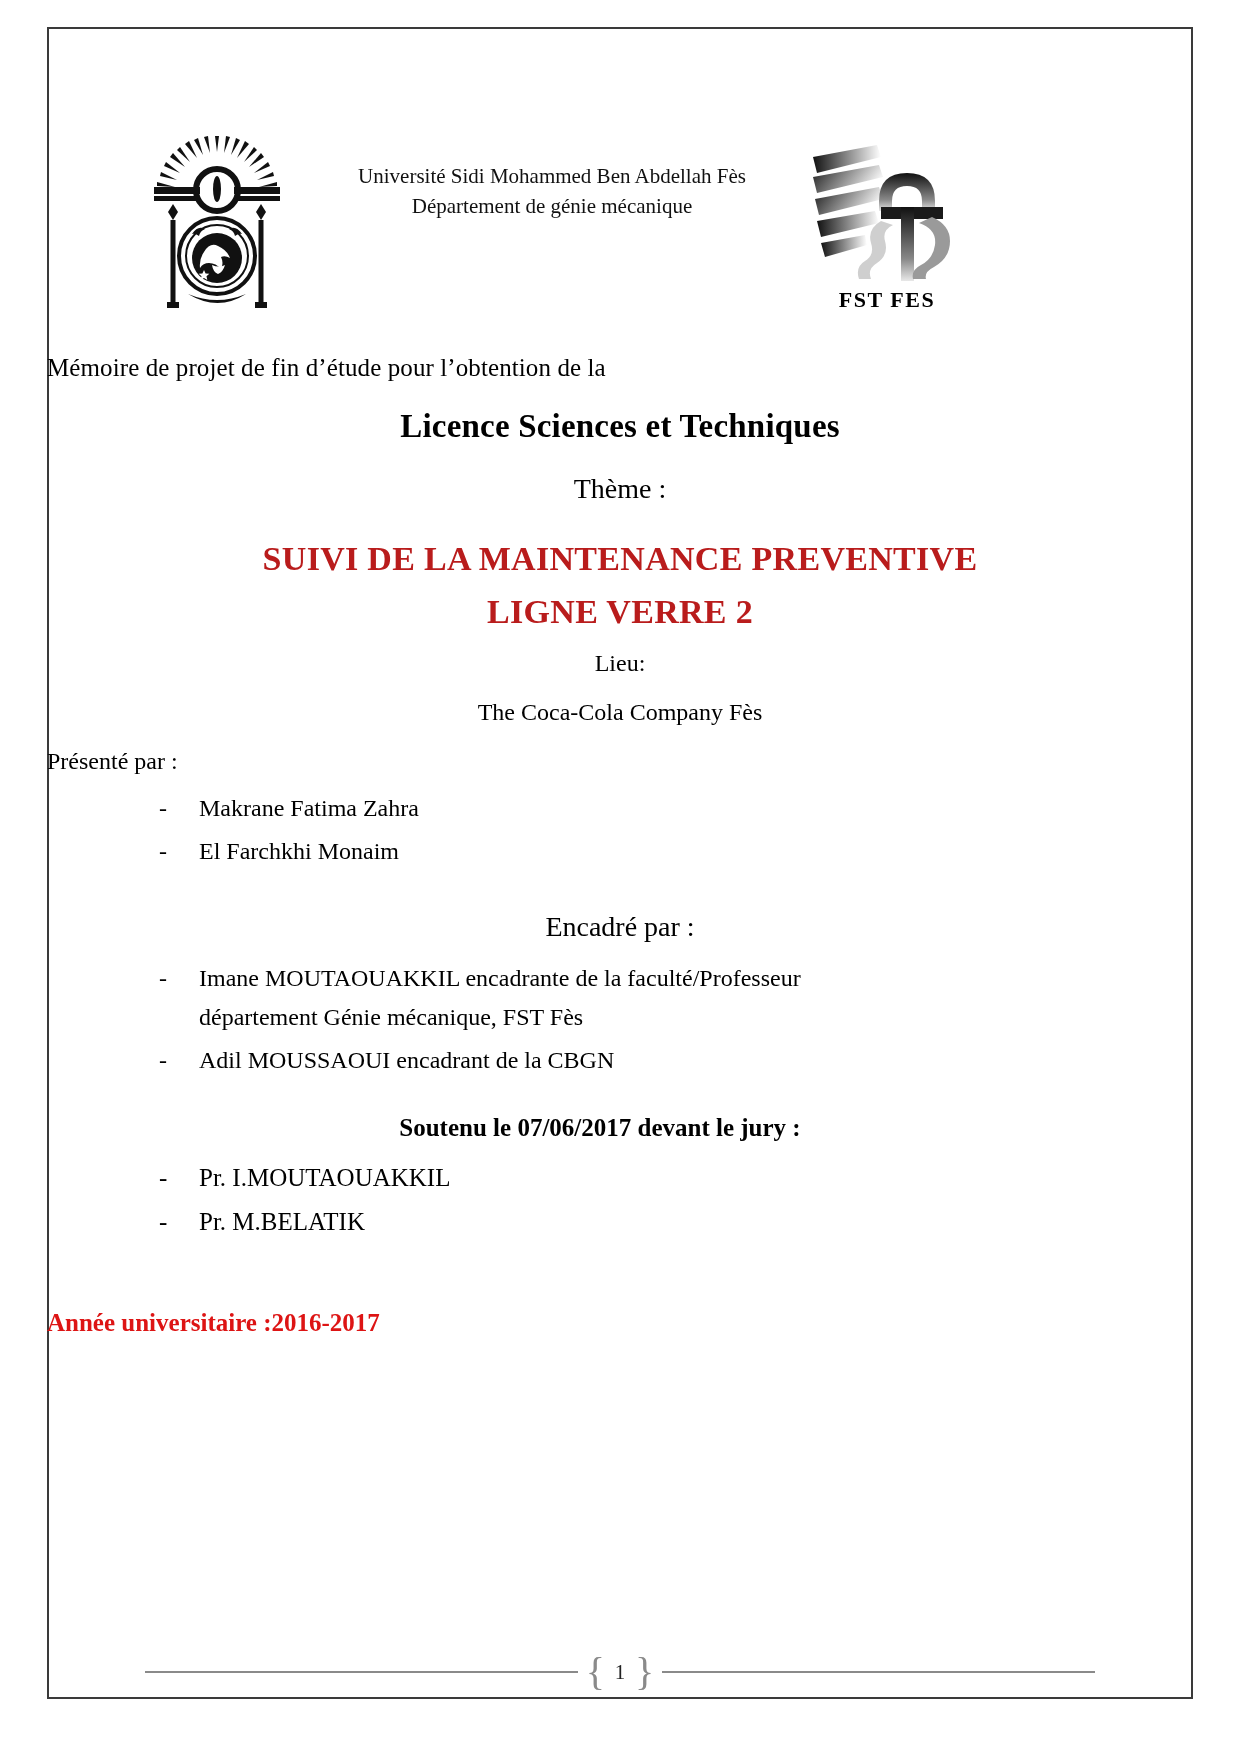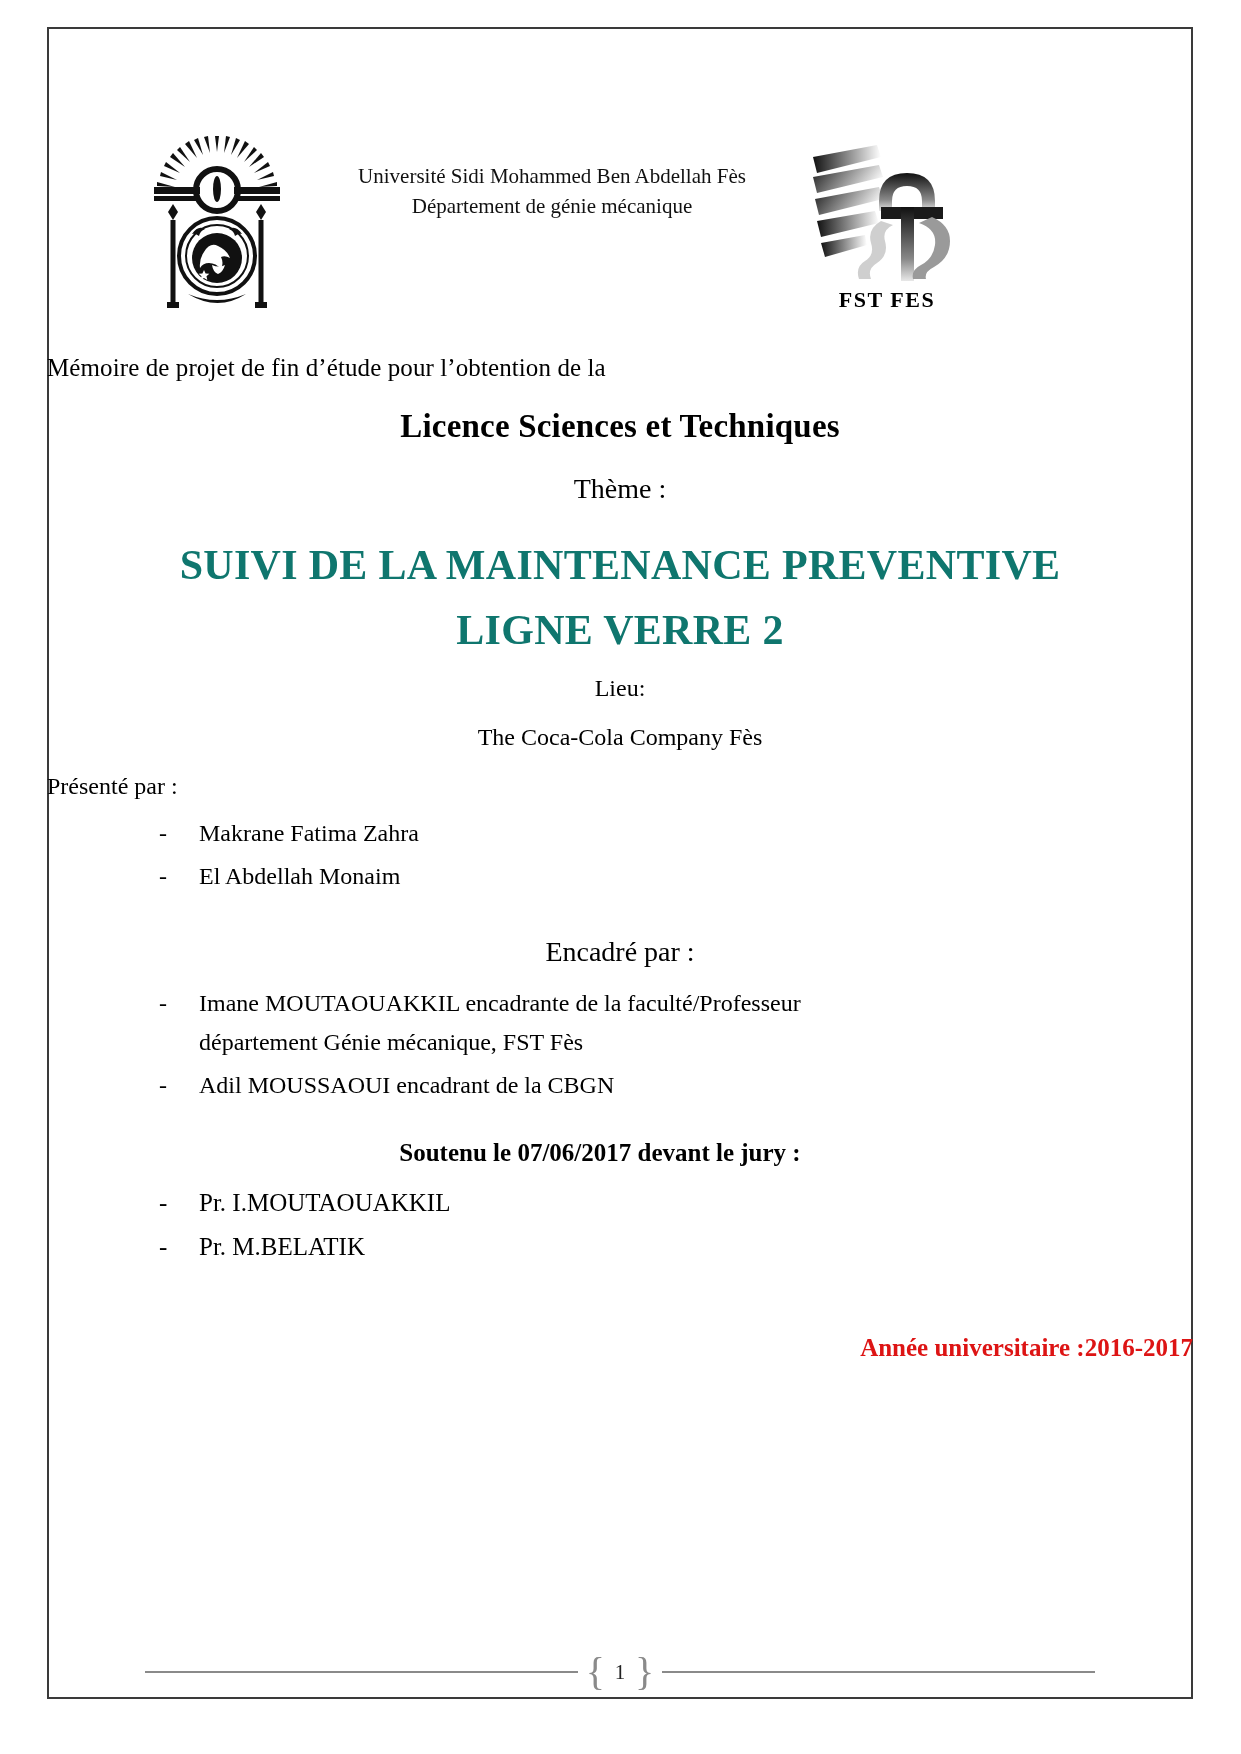--- a/index.html
+++ b/index.html
@@ -99,23 +99,23 @@
   .line-specialite { margin-bottom: 22px; }
 
   .line-theme {
     text-align: center;
     font-size: 28px;
     margin: 0 0 28px 0;
   }
 
   .theme-title {
     text-align: center;
-    color: #0f766e;
+    color: #b91c1c;
     font-weight: bold;
-    font-size: 42px;
+    font-size: 34px;
     line-height: 1.55;
     margin: 0 0 10px 0;
     letter-spacing: 0.3px;
   }
   .theme-title .t2 { display: block; }
 
   .line-lieu {
     text-align: center;
     font-size: 24px;
     margin: 12px 0 22px 0;
@@ -170,21 +170,21 @@
     font-size: 25px;
     margin: 0 0 16px 0;
     padding-right: 40px;
   }
 
   .jury { margin: 0 0 66px 0; }
   .jury li { font-size: 25px; }
   .jury li .dash { left: 112px; }
 
   .line-annee {
-    text-align: right;
+    text-align: left;
     color: #dd1414;
     font-weight: bold;
     font-size: 25px;
     margin: 0;
   }
 
   
   .footer {
     position: absolute;
     left: 0;
@@ -364,21 +364,21 @@
 
     <p class="line-presente">Présenté par :</p>
 
     <ul class="dash-list students">
       <li>
         <span class="dash">-</span>
         <span>Makrane Fatima Zahra</span>
       </li>
       <li>
         <span class="dash">-</span>
-        <span>El Abdellah Monaim</span>
+        <span>El Farchkhi Monaim</span>
       </li>
     </ul>
 
     <p class="line-encadre">Encadré par :</p>
 
     <ul class="dash-list supervisors">
       <li>
         <span class="dash">-</span>
         <span>Imane MOUTAOUAKKIL encadrante de la faculté/Professeur</span>
         <span class="cont">département Génie mécanique, FST Fès</span>

